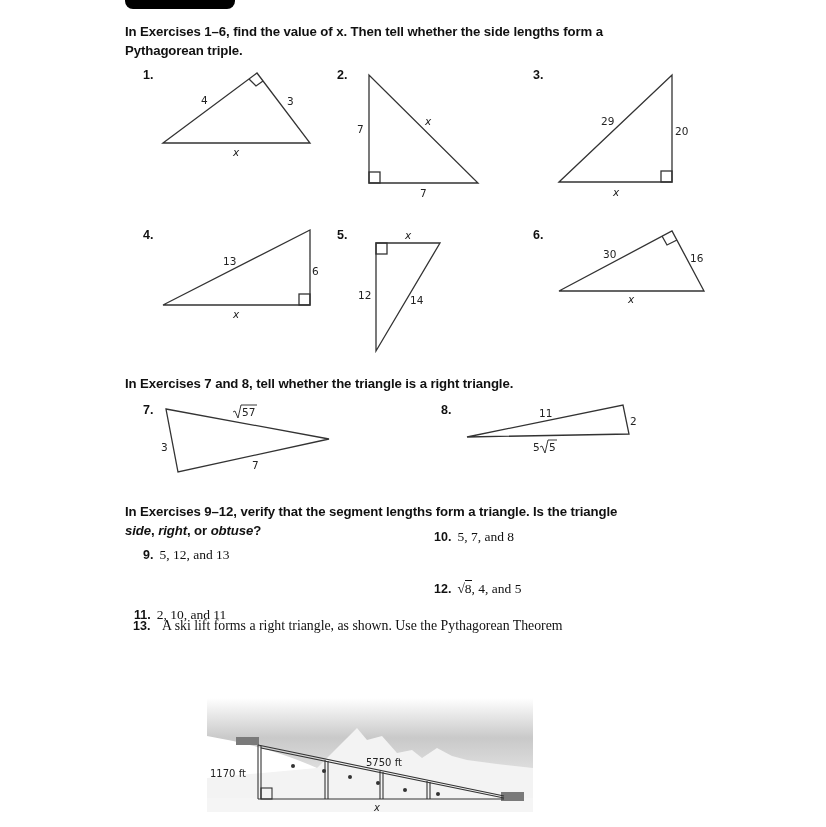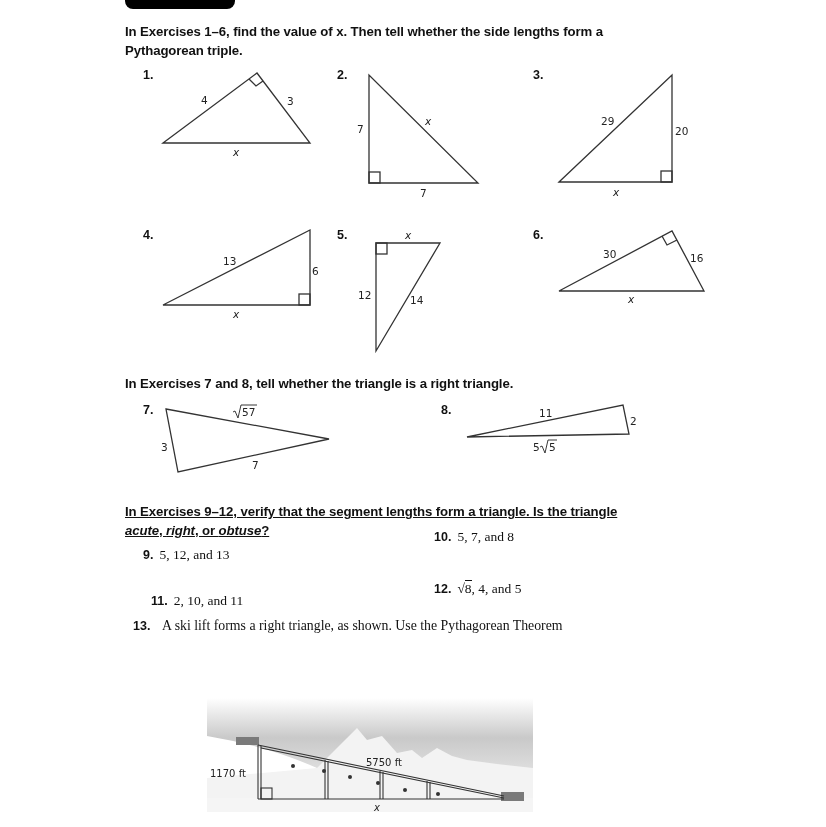--- a/index.html
+++ b/index.html
@@ -115,28 +115,28 @@
     <text x="533" y="451">5</text>
     <polyline points="540,447 542,446 545,453 548,440 557,440" fill="none" stroke="#222" stroke-width="0.9"></polyline>
     <text x="549" y="451">5</text>
   </g>
 </svg>
 
 <div class="heading" style="left:125px; top:374px;text-align:center;">In Exercises 7 and 8, tell whether the triangle is a right triangle.</div>
 <div class="num" style="left:143px; top:403px;">7.</div>
 <div class="num" style="left:441px; top:403px;">8.</div>
 
-<div class="heading" style="left:125px; top:502px;text-decoration:underline;">
+<div class="heading" style="left:125px; top:502px;">
   <div>In Exercises 9–12, verify that the segment lengths form a triangle. Is the triangle</div>
-  <div><i>acute</i><span>, </span><i>right</i><span>, or </span><i>obtuse</i><span>?</span></div>
+  <div><i>side</i><span>, </span><i>right</i><span>, or </span><i>obtuse</i><span>?</span></div>
 </div>
 
 <div class="ex-item" style="left:143px; top:547px;text-align:right;"><span class="n">9.</span><span>5, 12, and 13</span></div>
 <div class="ex-item" style="left:434px; top:529px;"><span class="n">10.</span><span>5, 7, and 8</span></div>
-<div class="ex-item" style="left:134px; top:593px;margin-left:17px;"><span class="n">11.</span><span>2, 10, and 11</span></div>
+<div class="ex-item" style="left:134px; top:607px;"><span class="n">11.</span><span>2, 10, and 11</span></div>
 <div class="ex-item" style="left:434px; top:581px;"><span class="n">12.</span><span class="sqrt">√</span><span class="rad" style="border-top:1px solid #111;">8</span><span>, 4, and 5</span></div>
 
 <div class="p13n">13.</div>
 <div class="p13">
   <div>A ski lift forms a right triangle, as shown. Use the Pythagorean Theorem</div>
 </div>
 
 <svg class="skilift" viewBox="0 0 326 114">
   <defs>
     <linearGradient id="sky" x1="0" y1="0" x2="0" y2="1">

